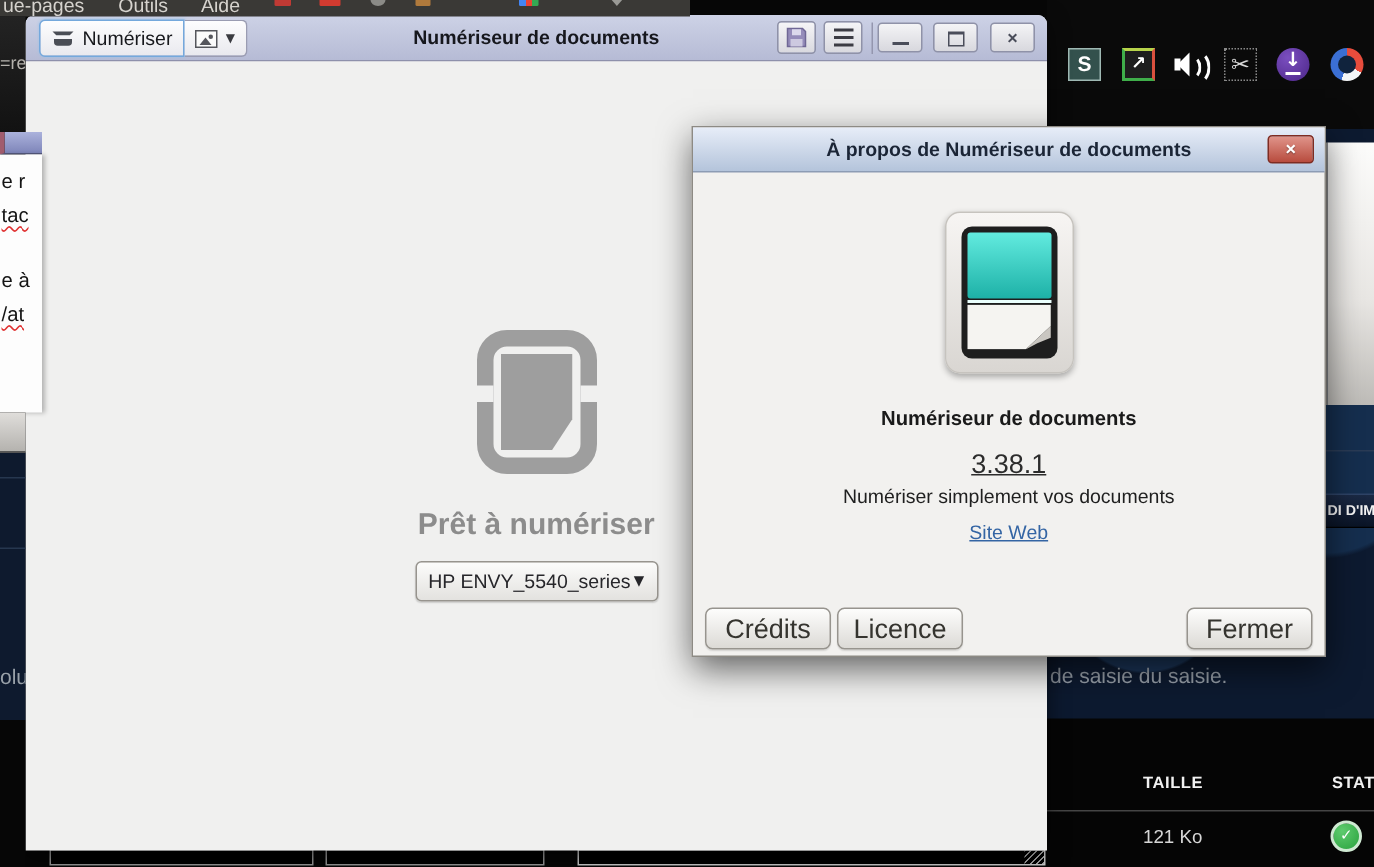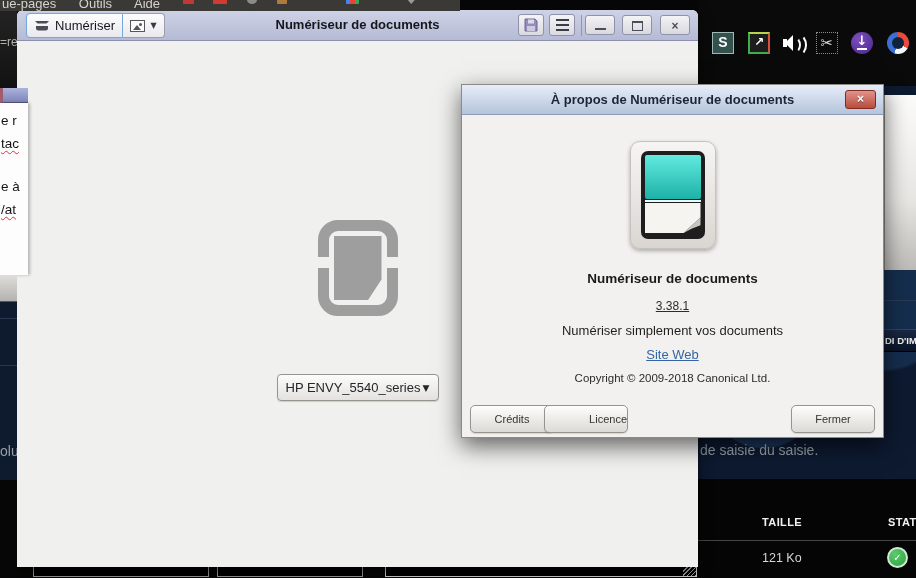--- a/index.html
+++ b/index.html
@@ -115,26 +115,26 @@
     background:linear-gradient(#f7f5f3,#d9d6d2);border:1px solid #c6c3be;box-shadow:0 2px 4px rgba(0,0,0,.3);box-sizing:border-box;}
   .app-tile .inner{position:absolute;left:10px;top:9px;width:64px;height:88px;background:#1e1e1e;border-radius:7px;overflow:hidden;}
   .app-tile .glass{position:absolute;left:4px;right:4px;top:4px;height:44px;border-radius:2px;background:linear-gradient(#62ebdf,#1db1a7);}
   .app-tile .gline{position:absolute;left:4px;right:4px;top:49px;height:2px;background:#eafffd;}
   .app-tile .sheet{position:absolute;left:4px;right:4px;top:52px;bottom:6px;background:#f5f4f1;
     -webkit-clip-path:polygon(0 0,100% 0,100% 48%,70% 100%,0 100%);clip-path:polygon(0 0,100% 0,100% 48%,70% 100%,0 100%);}
   .app-tile .fold{position:absolute;left:4px;right:4px;top:52px;bottom:6px;background:#c9c6c1;
     -webkit-clip-path:polygon(100% 48%,100% 74%,84% 86%,70% 100%);clip-path:polygon(100% 48%,100% 74%,84% 86%,70% 100%);}
   .dlg-center{position:absolute;left:0;right:0;text-align:center;}
   .app-name{top:186px;font-weight:bold;font-size:13.5px;color:#1a1a1a;}
-  .app-version{top:214px;font-size:12px;color:#2c2c2c;text-decoration:underline;}
+  .app-version{top:214px;font-size:18px;color:#2c2c2c;text-decoration:underline;}
   .app-desc{top:238px;font-size:13px;color:#1f1f1f;}
   .app-site{top:262px;font-size:13px;}
   .app-site a{color:#3465a4;text-decoration:underline;cursor:pointer;}
   .app-copy{top:287px;font-size:11.5px;color:#2c2c2c;}
-  .dlg-btn{position:absolute;top:320px;width:84px;height:28px;background:linear-gradient(#fdfdfc,#dcdad6);border:1px solid #97948e;border-radius:5px;box-sizing:border-box;font-size:11px;color:#35342f;text-align:center;line-height:26px;box-shadow:0 1px 1px rgba(0,0,0,.12);}
+  .dlg-btn{position:absolute;top:320px;width:84px;height:28px;background:linear-gradient(#fdfdfc,#dcdad6);border:1px solid #97948e;border-radius:5px;box-sizing:border-box;font-size:18px;color:#35342f;text-align:center;line-height:26px;box-shadow:0 1px 1px rgba(0,0,0,.12);}
 
   .save-svg,.scanner-svg{display:block;}
 </style>
 </head>
 <body>
 
 <div class="abs black-top"></div>
 <div class="abs navy-right"></div>
 <div class="abs light-panel"></div>
 <div class="abs edge-line"></div>
@@ -212,20 +212,21 @@
     <div class="winctl" style="left:568px;"><span class="mn"></span></div>
     <div class="winctl" style="left:605px;"><span class="sq"></span></div>
     <div class="winctl" style="left:643px;"><span class="x">×</span></div>
   </div>
 
   <div class="scan-icon">
     <div class="page"></div>
     <div class="notch nl"></div>
     <div class="notch nr"></div>
   </div>
+  <div class="status-text">Prêt à numériser</div>
 
   <div class="combo">
     <span>HP ENVY_5540_series</span>
     <span class="arrow-dn glyph" style="font-size:9px;">▼</span>
   </div>
 </div>
 
 <div class="abs menubar">
   <div class="mrow">
     <span class="mitem">ue-pages</span>
@@ -269,18 +270,17 @@
       <div class="gline"></div>
       <div class="sheet"></div>
       <div class="fold"></div>
     </div>
   </div>
 
   <div class="dlg-center app-name">Numériseur de documents</div>
   <div class="dlg-center app-version">3.38.1</div>
   <div class="dlg-center app-site"><a>Site Web</a></div>
   <div class="dlg-center app-desc">Numériser simplement vos documents</div>
-  <div class="dlg-center app-copy">Copyright © 2009-2018 Canonical Ltd.</div>
 
   <div class="dlg-btn" style="left:8px;">Crédits</div>
-  <div class="dlg-btn" style="left:82px;text-align:right;">Licence</div>
+  <div class="dlg-btn" style="left:96px;">Licence</div>
   <div class="dlg-btn" style="right:8px;">Fermer</div>
 </div>
 
 </body></html>

